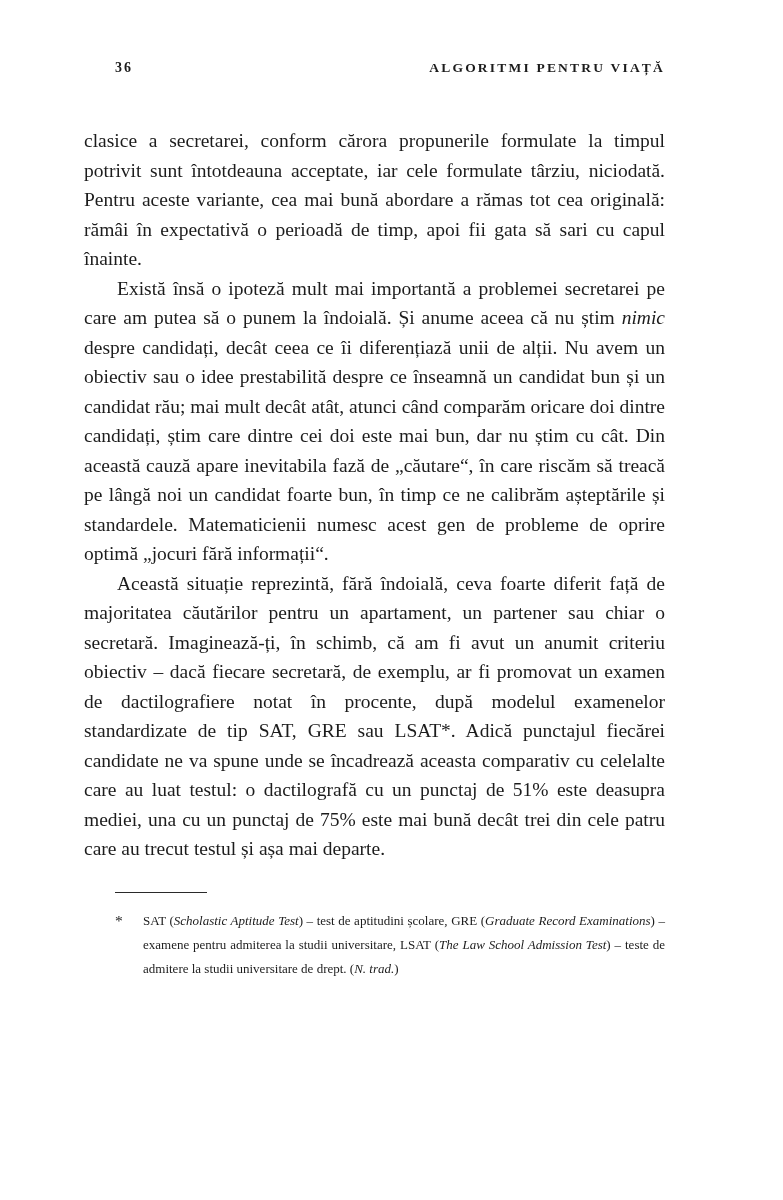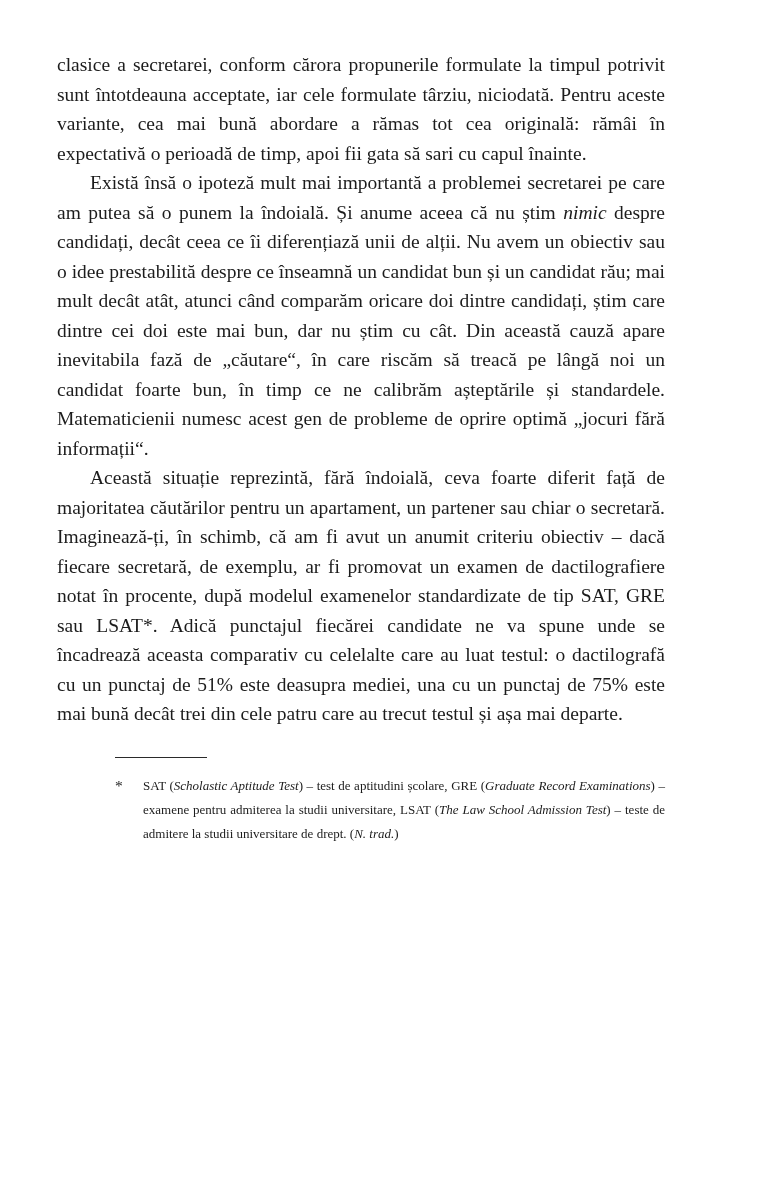--- a/index.html
+++ b/index.html
@@ -27,21 +27,21 @@
     letter-spacing: 2px;
     font-weight: 600;
   }
   .runtitle {
     font-size: 13.5px;
     letter-spacing: 2.2px;
     font-weight: 700;
     text-transform: uppercase;
   }
   .bodytext {
-    margin: 50px 118px 0 57px;
+    margin: 50px 118px 0 84px;
   }
   .para {
     font-size: 19.5px;
     line-height: 29.5px;
     text-align: justify;
     text-justify: inter-word;
     hyphens: none;
   }
   .para.indent { text-indent: 33px; }
   .it { font-style: italic; font-family: Liberation Serif, serif; }
@@ -68,20 +68,24 @@
     line-height: 24px;
     text-align: justify;
     text-justify: inter-word;
   }
 </style>
 </head>
 <body>
 
 <div class="page">
 
+  <header class="pagehead">
+    <span class="pagenum">36</span>
+    <span class="runtitle">ALGORITMI PENTRU VIAȚĂ</span>
+  </header>
 
   <main class="bodytext">
     <p class="para"><span>clasice a secretarei, conform cărora propunerile formulate la timpul potrivit sunt întotdeauna acceptate, iar cele formulate târziu, niciodată. Pentru aceste variante, cea mai bună abordare a rămas tot cea originală: rămâi în expectativă o perioadă de timp, apoi fii gata să sari cu capul înainte.</span></p>
     <p class="para indent"><span>Există însă o ipoteză mult mai importantă a problemei secretarei pe care am putea să o punem la îndoială. Și anume aceea că nu știm </span><span class="it">nimic</span><span> despre candidați, decât ceea ce îi diferențiază unii de alții. Nu avem un obiectiv sau o idee prestabilită despre ce înseamnă un candidat bun și un candidat rău; mai mult decât atât, atunci când comparăm oricare doi dintre candidați, știm care dintre cei doi este mai bun, dar nu știm cu cât. Din această cauză apare inevitabila fază de „căutare“, în care riscăm să treacă pe lângă noi un candidat foarte bun, în timp ce ne calibrăm așteptările și standardele. Matematicienii numesc acest gen de probleme de oprire optimă „jocuri fără informații“.</span></p>
     <p class="para indent"><span>Această situație reprezintă, fără îndoială, ceva foarte diferit față de majoritatea căutărilor pentru un apartament, un partener sau chiar o secretară. Imaginează-ți, în schimb, că am fi avut un anumit criteriu obiectiv – dacă fiecare secretară, de exemplu, ar fi promovat un examen de dactilografiere notat în procente, după modelul examenelor standardizate de tip SAT, GRE sau LSAT*. Adică punctajul fiecărei candidate ne va spune unde se încadrează aceasta comparativ cu celelalte care au luat testul: o dactilografă cu un punctaj de 51% este deasupra mediei, una cu un punctaj de 75% este mai bună decât trei din cele patru care au trecut testul și așa mai departe.</span></p>
   </main>
 
   <footer class="footnote-area">
     <div class="fn-rule"></div>
     <div class="footnote">

